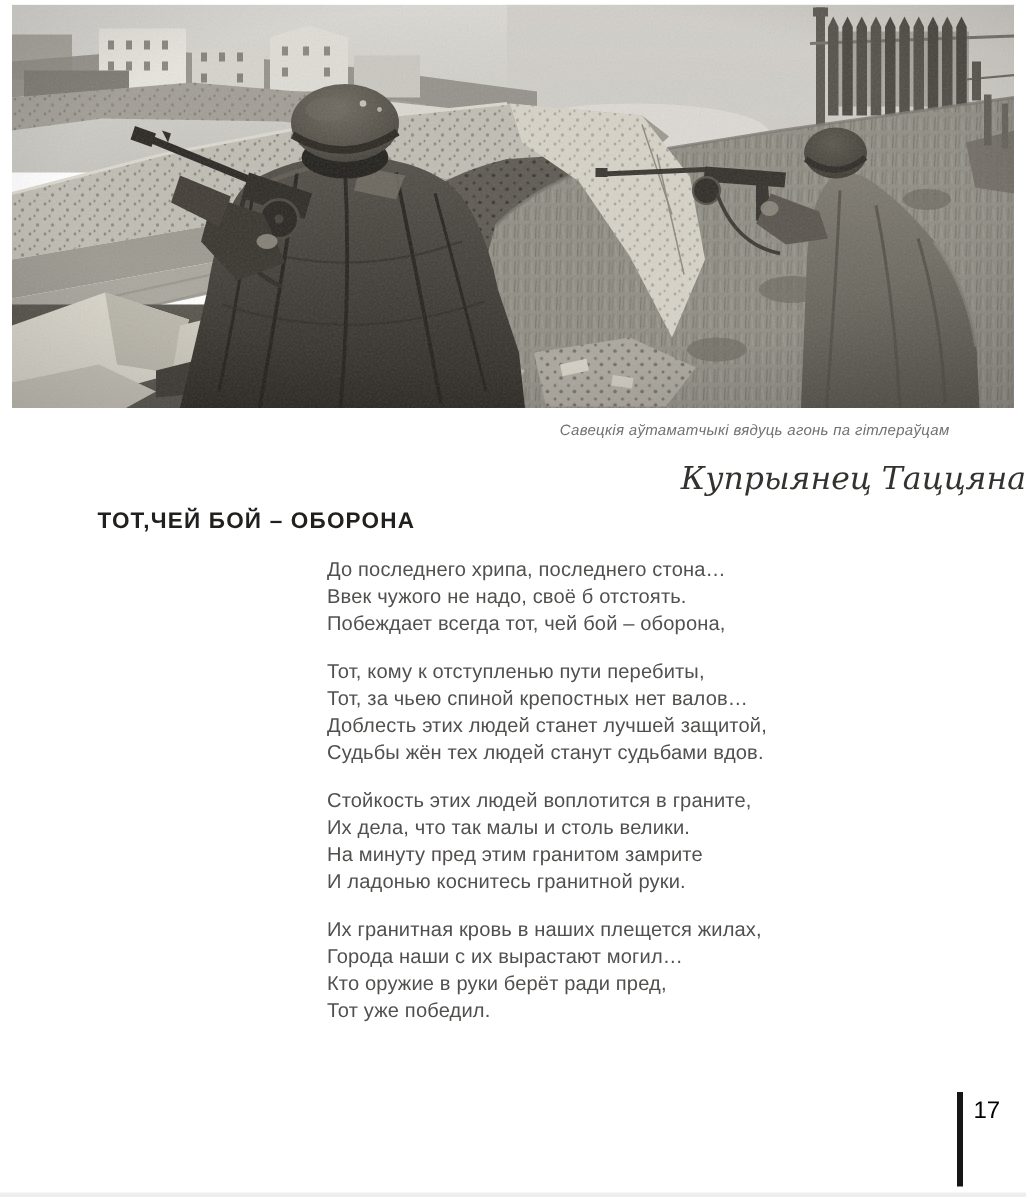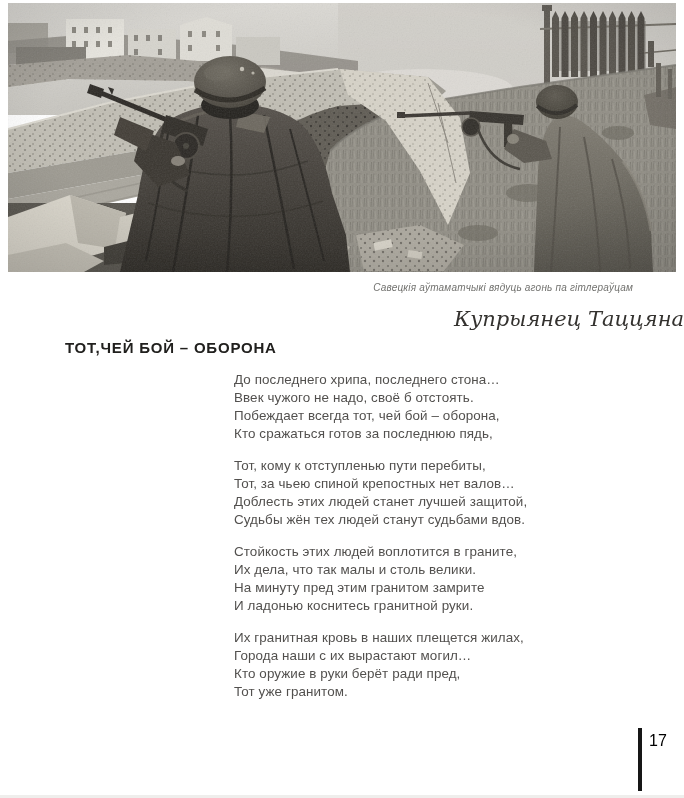--- a/index.html
+++ b/index.html
@@ -20,21 +20,21 @@
     font-size:21px;color:#34322f;
   }
   .poem-title{
     position:absolute;top:339px;left:0;right:0;padding-left:22px;text-align:left;
     font-weight:bold;font-size:15px;letter-spacing:.8px;color:#21201e;margin-left:43px;
   }
   .poem{
     position:absolute;left:218px;top:371px;
     font-size:13.4px;line-height:18px;color:#52504e;letter-spacing:.1px;
   }
-  .stanza{margin:0 0 14px 16px;}
+  .stanza{margin:0 0 14px 0;}
   .page-bar{position:absolute;left:638px;top:728px;width:4px;height:63px;background:#161616;}
   .page-number{position:absolute;left:649px;top:732px;font-size:16px;color:#000000;}
   .bottom-strip{position:absolute;left:0;bottom:0;width:100%;height:3px;background:#efeeec;}
 </style>
 </head>
 <body>
 
 <div class="photo-frame">
   <svg width="668" height="269" viewBox="0 0 668 269" xmlns="http://www.w3.org/2000/svg">
     <defs>
@@ -281,37 +281,36 @@
 
 <div class="byline">Купрыянец Таццяна</div>
 
 <div class="poem-title">ТОТ,ЧЕЙ БОЙ – ОБОРОНА</div>
 
 <div class="poem">
   <div class="stanza">
     <div>До последнего хрипа, последнего стона…</div>
     <div>Ввек чужого не надо, своё б отстоять.</div>
     <div>Побеждает всегда тот, чей бой – оборона,</div>
-    <div>Кто сражаться готов за последнюю пядь,</div>
   </div>
   <div class="stanza">
     <div>Тот, кому к отступленью пути перебиты,</div>
     <div>Тот, за чьею спиной крепостных нет валов…</div>
     <div>Доблесть этих людей станет лучшей защитой,</div>
     <div>Судьбы жён тех людей станут судьбами вдов.</div>
   </div>
   <div class="stanza">
     <div>Стойкость этих людей воплотится в граните,</div>
     <div>Их дела, что так малы и столь велики.</div>
     <div>На минуту пред этим гранитом замрите</div>
     <div>И ладонью коснитесь гранитной руки.</div>
   </div>
   <div class="stanza">
     <div>Их гранитная кровь в наших плещется жилах,</div>
     <div>Города наши с их вырастают могил…</div>
     <div>Кто оружие в руки берёт ради пред,</div>
-    <div>Тот уже гранитом.</div>
+    <div>Тот уже победил.</div>
   </div>
 </div>
 
 <div class="page-bar"></div>
 <div class="page-number">17</div>
 <div class="bottom-strip"></div>
 
 </body></html>

